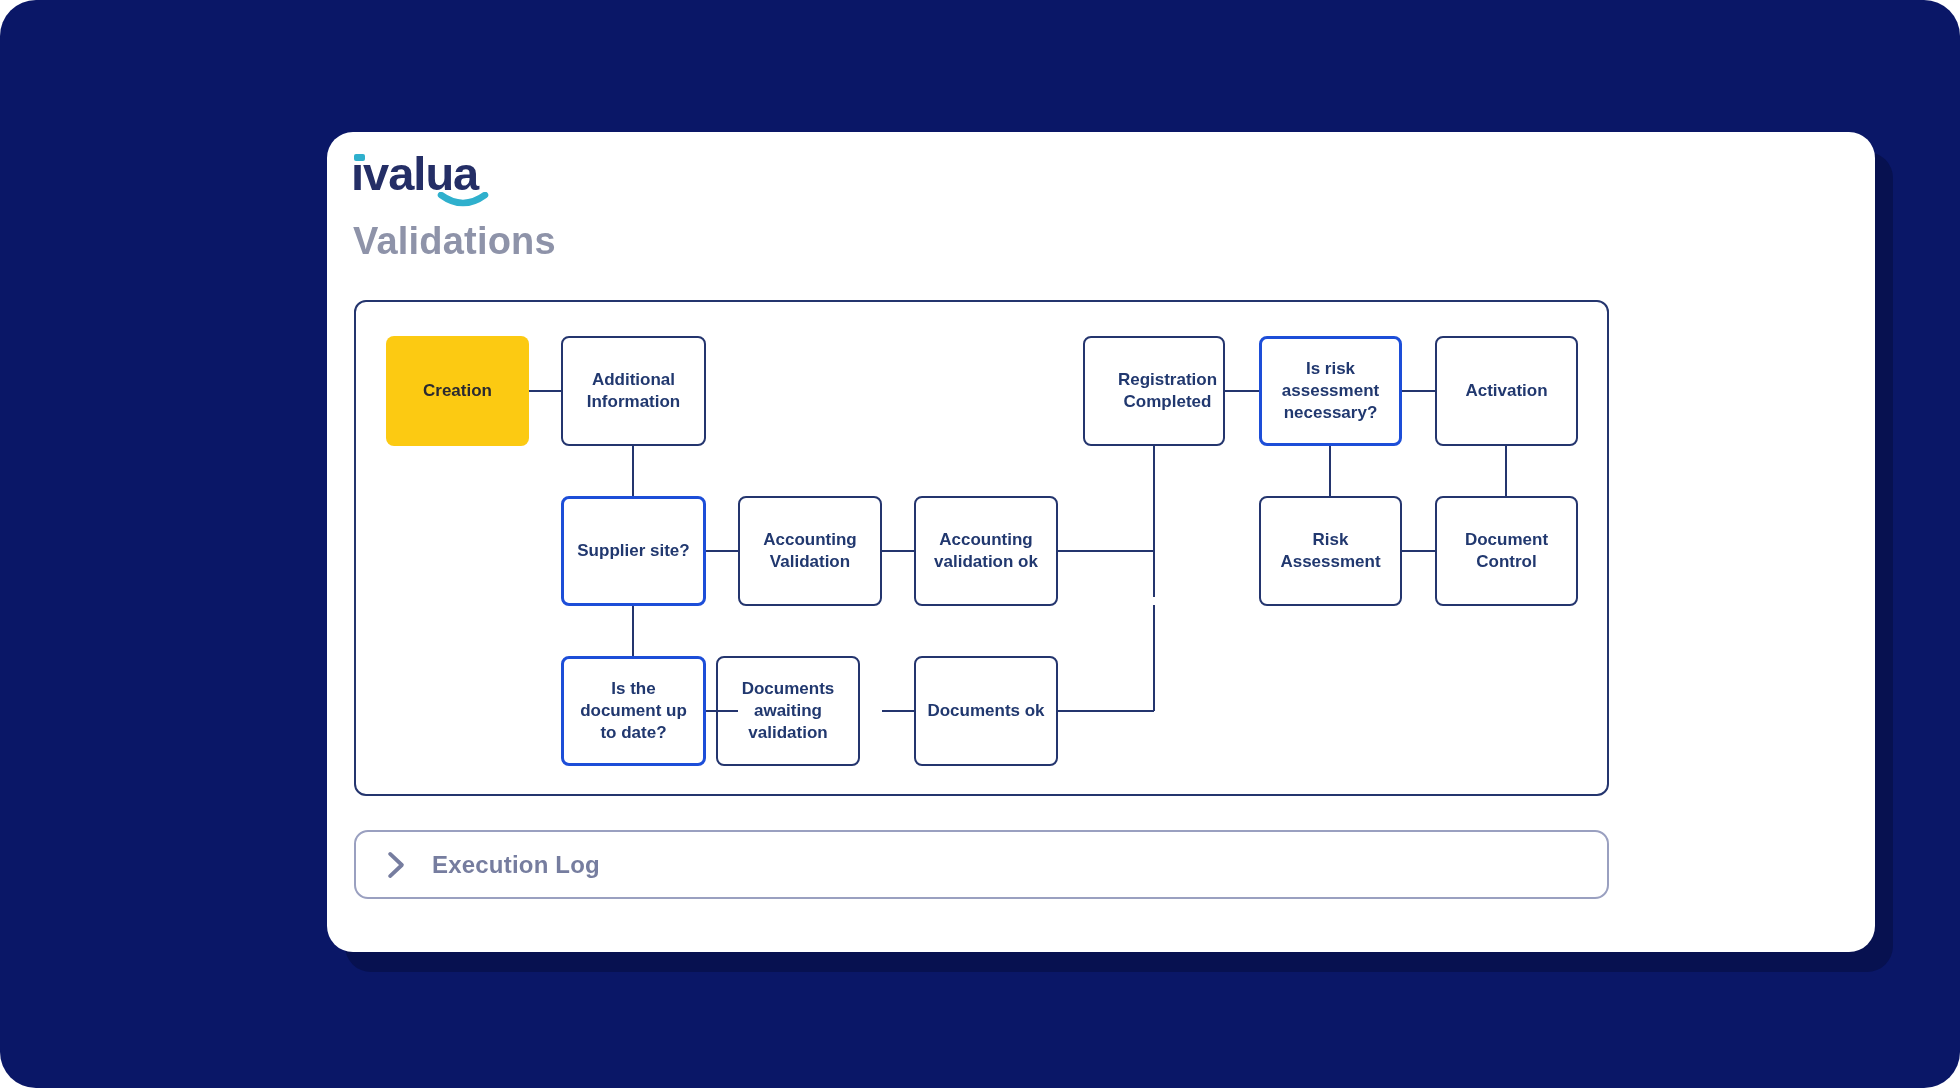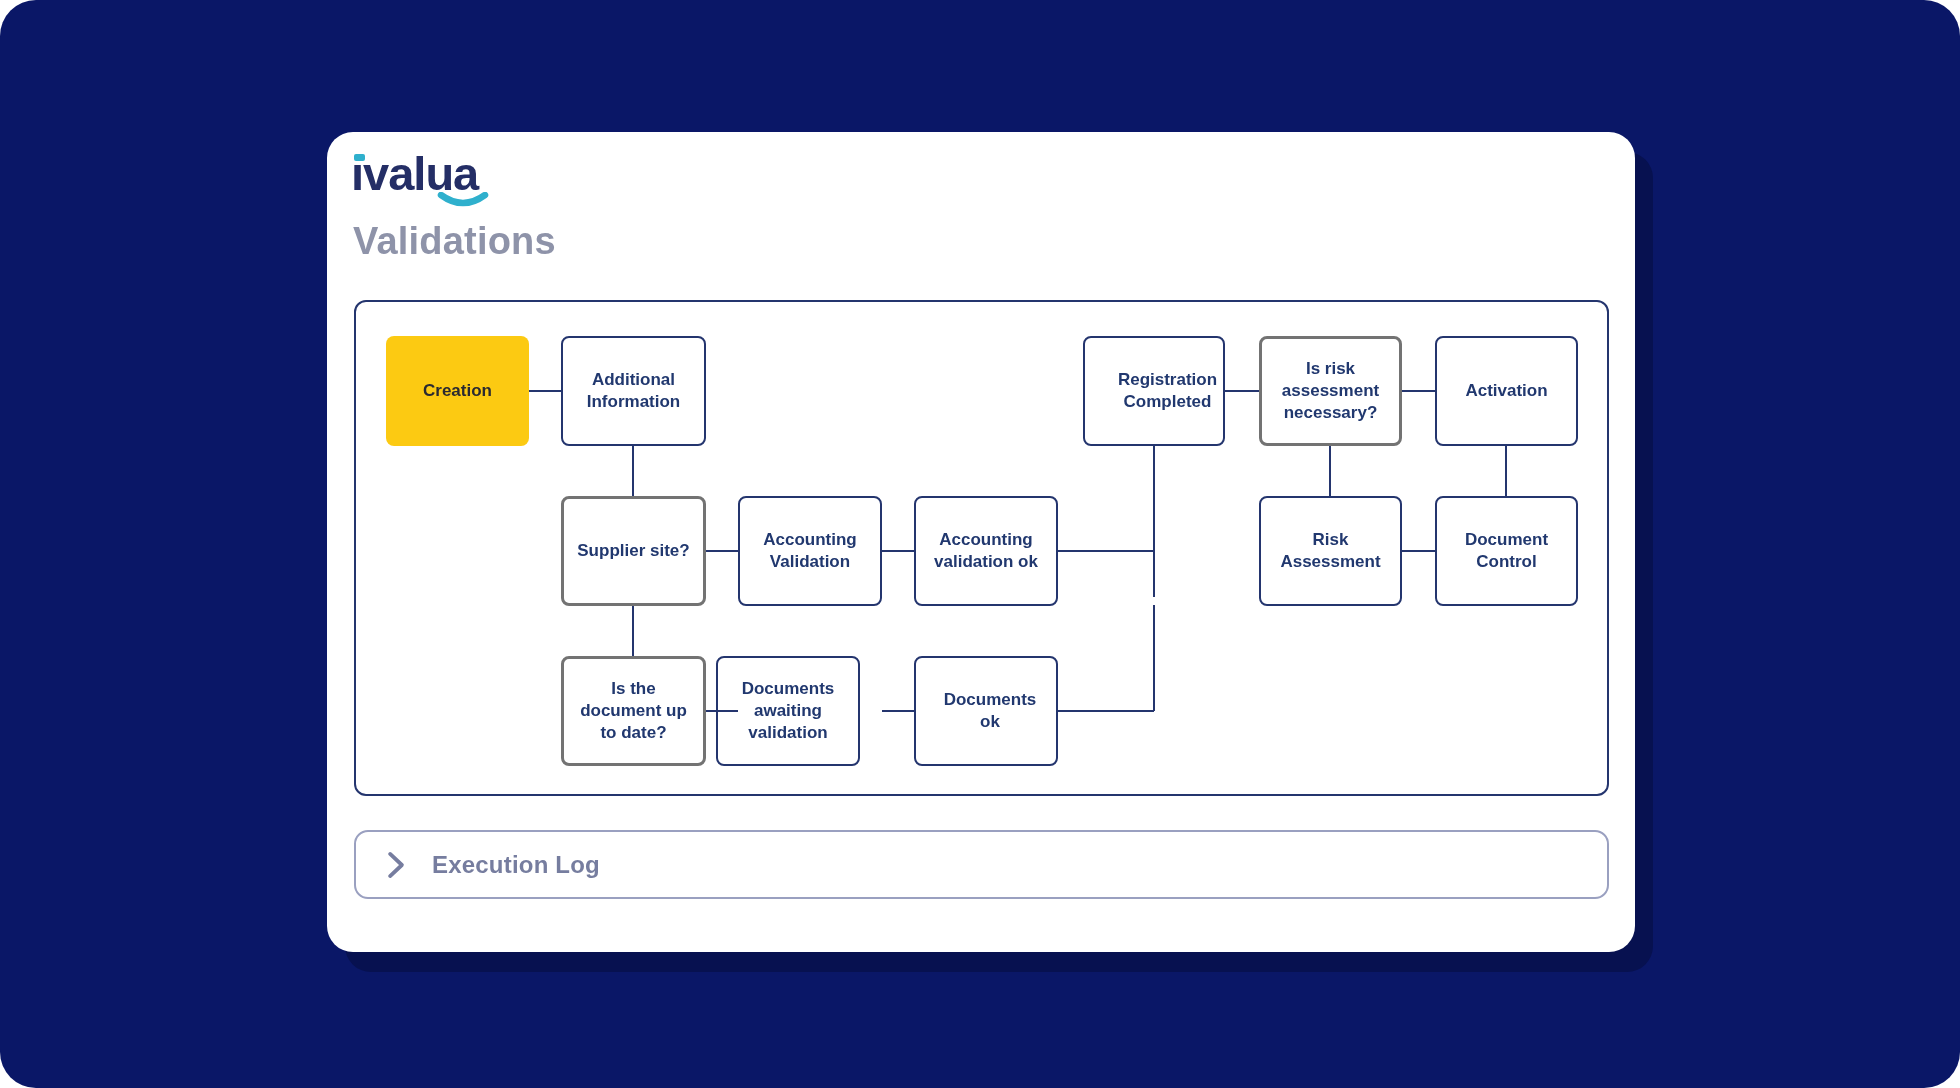--- a/index.html
+++ b/index.html
@@ -2,21 +2,21 @@
 <html><head>
 <meta charset="utf-8">
 <style>
   * { margin:0; padding:0; box-sizing:border-box; }
   html,body { background:#ffffff; font-family:"Liberation Sans", sans-serif; }
   .screen {
     position:relative; width:1960px; height:1088px;
     background:#0a1767; border-radius:36px; overflow:hidden;
   }
   .card {
-    position:absolute; left:327px; top:132px; width:1308px; height:820px;
+    position:absolute; left:327px; top:132px; width:1548px; height:820px;
     background:#ffffff; border-radius:26px;
     box-shadow:18px 20px 0 #071150;
   }
   
   .logo { position:absolute; left:24px; top:18px; width:170px; height:64px; }
   .logo-text {
     position:absolute; left:0; top:0;
     font-size:47px; font-weight:700; letter-spacing:-1px;
     color:#242e66; line-height:1;
   }
@@ -35,21 +35,21 @@
     position:absolute; left:27px; top:168px; width:1255px; height:496px;
     border:2px solid #24356e; border-radius:12px; background:#ffffff;
   }
   .node {
     position:absolute; display:flex; align-items:center; justify-content:center;
     text-align:center; background:#ffffff;
     border:2px solid #24356e; border-radius:8px;
     color:#21386f; font-size:17px; font-weight:700; line-height:1.3;
     padding:6px 8px;
   }
-  .node.decision { border:3px solid #737373; }
+  .node.decision { border:3px solid #1d4ed8; }
   .node.active   { border:none; background:#fcca12; color:#2a2a31; }
   .line { position:absolute; background:#24356e; }
   .line.h { height:2px; }
   .line.v { width:2px; }
   
   .exec-log {
     position:absolute; left:27px; top:698px; width:1255px; height:69px;
     border:2px solid #9aa0c0; border-radius:14px; background:#ffffff;
     display:flex; align-items:center; cursor:pointer;
   }
@@ -84,21 +84,21 @@
       <div class="node" style="left:1079px; top:34px; width:143px; height:110px;">Activation</div>
 
       <div class="node decision" style="left:205px; top:194px; width:145px; height:110px;">Supplier site?</div>
       <div class="node" style="left:382px; top:194px; width:144px; height:110px;">Accounting Validation</div>
       <div class="node" style="left:558px; top:194px; width:144px; height:110px;">Accounting validation ok</div>
       <div class="node" style="left:903px; top:194px; width:143px; height:110px;">Risk Assessment</div>
       <div class="node" style="left:1079px; top:194px; width:143px; height:110px;">Document Control</div>
 
       <div class="node decision" style="left:205px; top:354px; width:145px; height:110px;">Is the document up to date?</div>
       <div class="node" style="left:360px; top:354px; width:144px; height:110px;">Documents awaiting validation</div>
-      <div class="node" style="left:558px; top:354px; width:144px; height:110px;padding-left:16px;">Documents ok</div>
+      <div class="node" style="left:558px; top:354px; width:144px; height:110px;">Documents ok</div>
 
       <div class="line h" style="left:173px;  top:88px;  width:32px;"></div>
       <div class="line v" style="left:276px;  top:144px; height:50px;"></div>
       <div class="line h" style="left:350px;  top:248px; width:32px;"></div>
       <div class="line h" style="left:526px;  top:248px; width:32px;"></div>
       <div class="line h" style="left:702px;  top:248px; width:96px;"></div>
       <div class="line v" style="left:797px;  top:144px; height:151px;"></div>
       <div class="line v" style="left:797px;  top:303px; height:106px;"></div>
       <div class="line h" style="left:702px;  top:408px; width:96px;"></div>
       <div class="line v" style="left:276px;  top:304px; height:50px;"></div>

